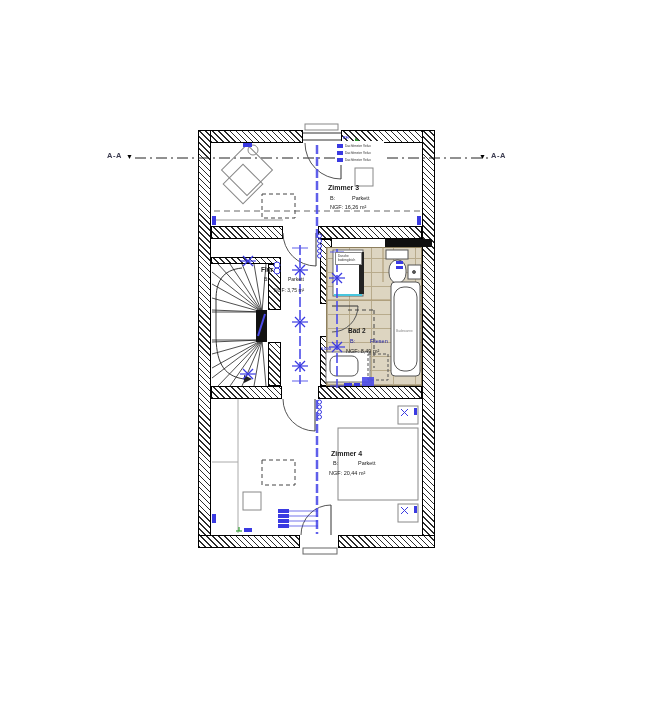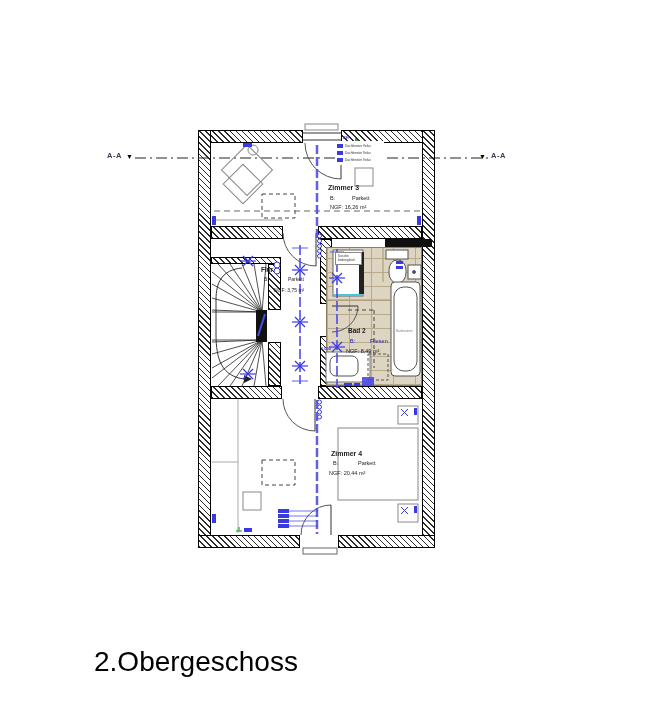--- a/index.html
+++ b/index.html
@@ -293,15 +293,14 @@
   </div>
 
   <div class="showerbox">
     <div class="tiny">Dusche</div>
     <div class="tiny">bodengleich</div>
   </div>
 
   <span class="t tiny" style="left:396px;top:330px;color:#888;">Badewanne</span>
   <span class="t blue" style="left:321px;top:347px;font-size:4px;font-weight:bold;">0,000</span>
 
-  <div class="t title" style="left:94px;top:648px;">2.Obergeschoss</div>
 
 </div>
 
 </body></html>

